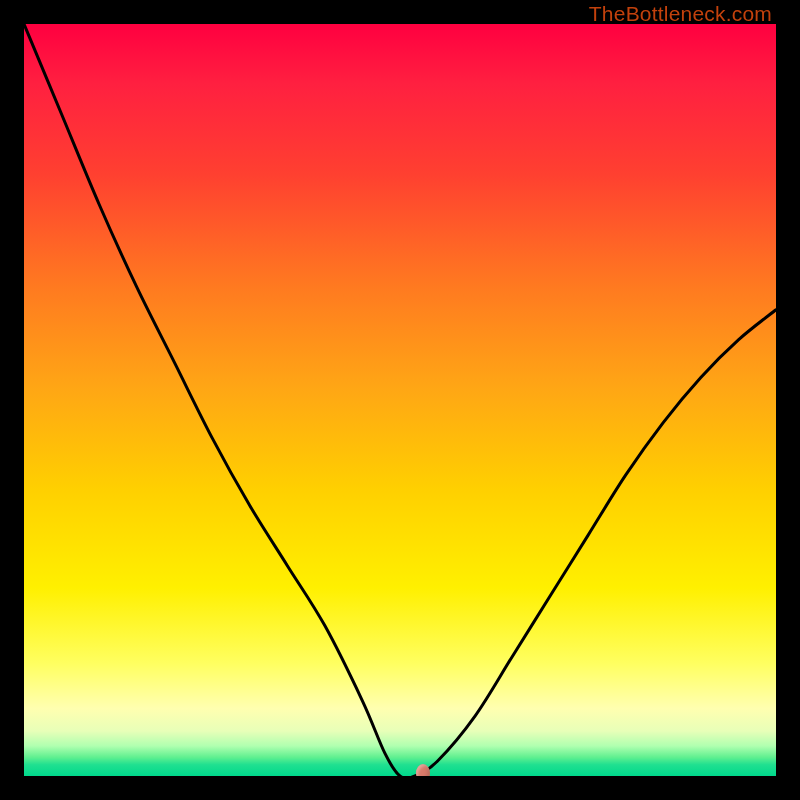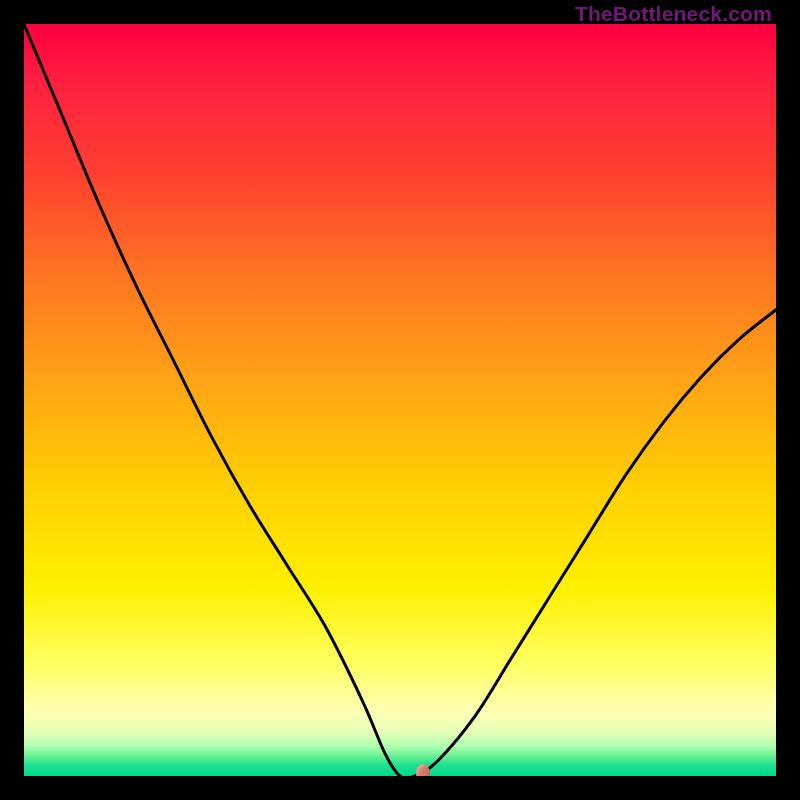--- a/index.html
+++ b/index.html
@@ -68,22 +68,22 @@
     border-radius:7px / 9px;
     background:#d87a6a;
     box-shadow: inset -2px -2px 4px rgba(0,0,0,0.15), inset 2px 2px 3px rgba(255,255,255,0.35);
   }
 
   .attribution {
     position:absolute;
     right:28px;
     top:2px;
     font-size:21px;
-    color:#701a75;
-    font-weight:700;
+    color:#c2410c;
+    font-weight:400;
     letter-spacing:0.2px;
   }
 </style>
 </head>
 <body>
 
 <div class="chart-wrap">
   <div class="border-frame border-top"></div>
   <div class="border-frame border-bottom"></div>
   <div class="border-frame border-left"></div>

